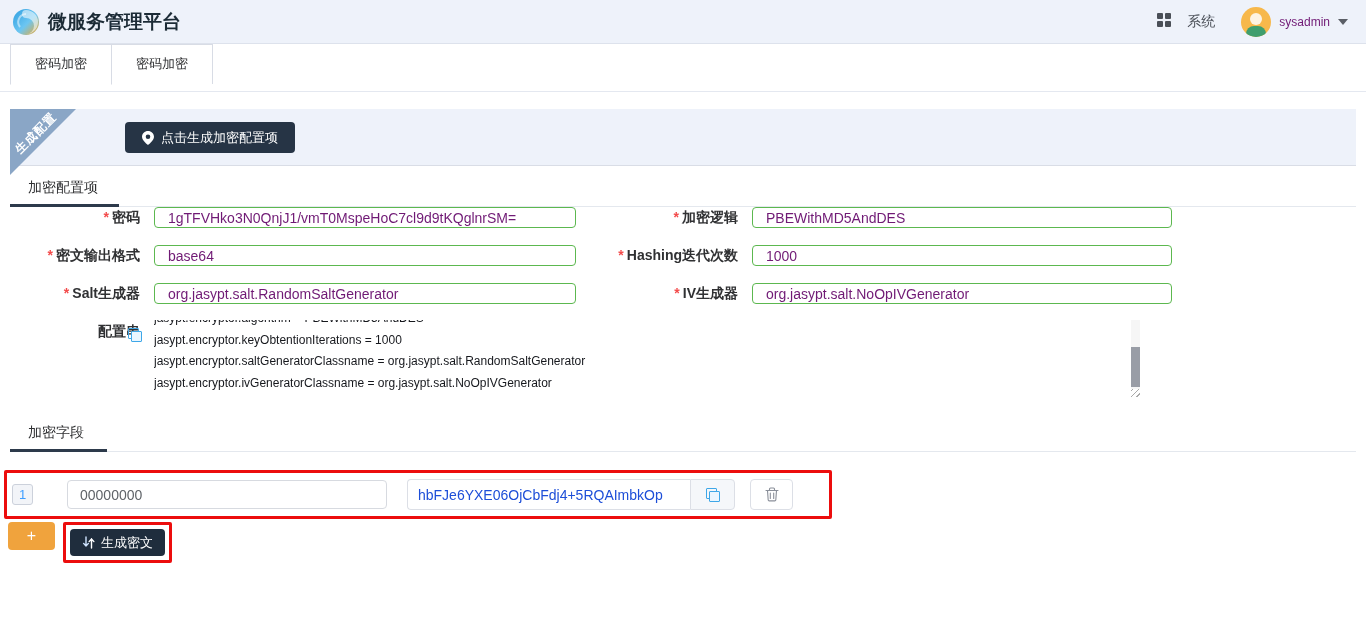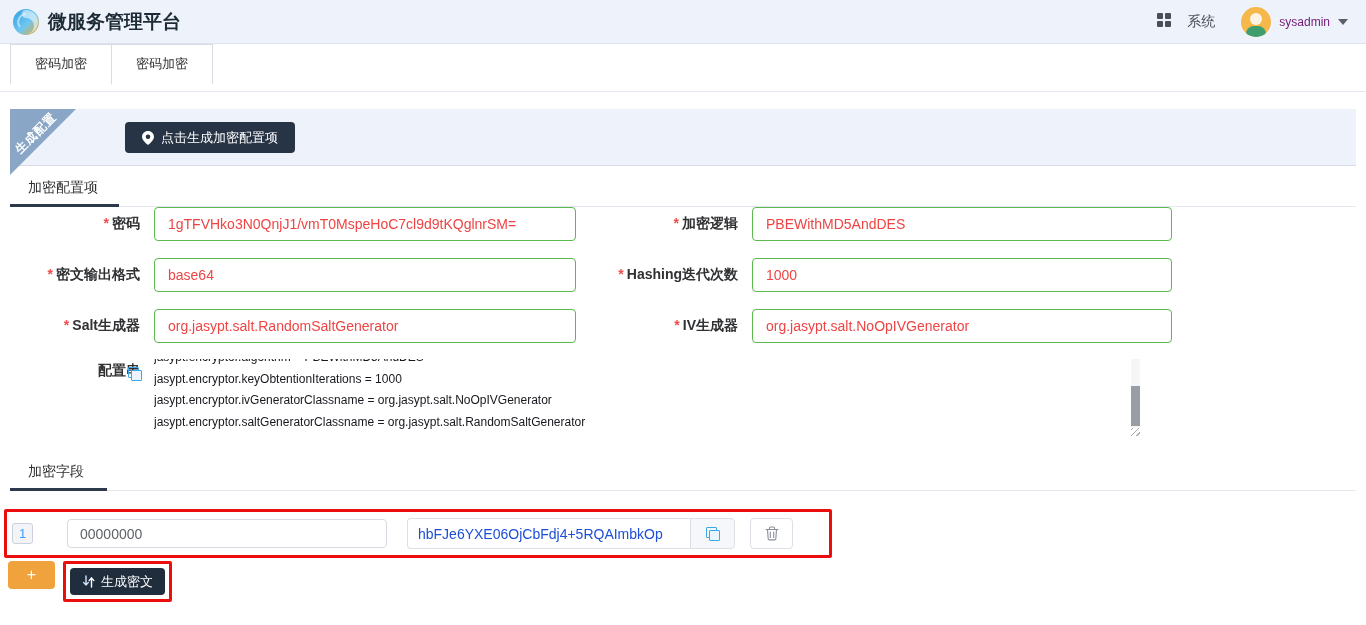--- a/index.html
+++ b/index.html
@@ -47,22 +47,22 @@
   .section-underline { margin-top:9px; position:relative; border-bottom:1px solid #e4e8ee; }
   .section-underline i { position:absolute; left:0; bottom:-1px; height:3px; background:#2d3a4b; display:block; }
   .u-wide i { width:109px; }
   .u-narrow i { width:97px; }
 
   
   .form-grid { display:grid; grid-template-columns:130px 422px 148px 420px;
     column-gap:14px; row-gap:17px; align-items:center; }
   .f-label { text-align:right; font-size:14px; font-weight:bold; color:#303133; white-space:nowrap; }
   .f-label .req { color:#f34b4b; font-weight:bold; margin-right:3px; }
-  .f-input { width:100%; height:34px; border:1px solid #5cb84f; border-radius:4px;
-    padding:0 13px; font-size:14px; color:#ef4444; background:#fff; outline:none;
+  .f-input { width:100%; height:21px; border:1px solid #5cb84f; border-radius:4px;
+    padding:0 13px; font-size:14px; color:#701a75; background:#fff; outline:none;
     font-family:"Liberation Sans","DejaVu Sans",sans-serif; }
 
   
   .cfg-row { margin-top:16px; display:grid; grid-template-columns:130px 1fr; column-gap:14px; }
   .cfg-label { text-align:right; font-size:14px; font-weight:bold; padding-top:3px; }
   .cfg-box { position:relative; width:986px; height:77px; }
   .cfg-clip { position:absolute; inset:0 14px 0 0; overflow:hidden; }
   .cfg-lines { transform:translateY(-12px); font-size:12px; line-height:21.5px; color:#16181d; white-space:nowrap; }
   .cfg-copy { position:absolute; right:26px; top:8px; cursor:pointer; }
   .v-scroll { position:absolute; right:0; top:0; width:9px; height:70px; background:#f6f6f6; }
@@ -183,22 +183,22 @@
     <input class="f-input" value="org.jasypt.salt.NoOpIVGenerator" style="">
   </div>
 
   <div class="cfg-row">
     <div class="cfg-label">配置串</div>
     <div class="cfg-box">
       <div class="cfg-clip">
         <div class="cfg-lines">
           <div>jasypt.encryptor.algorithm = PBEWithMD5AndDES</div>
           <div>jasypt.encryptor.keyObtentionIterations = 1000</div>
+          <div>jasypt.encryptor.saltGeneratorClassname = org.jasypt.salt.RandomSaltGenerator</div>
           <div>jasypt.encryptor.ivGeneratorClassname = org.jasypt.salt.NoOpIVGenerator</div>
-          <div>jasypt.encryptor.saltGeneratorClassname = org.jasypt.salt.RandomSaltGenerator</div>
         </div>
       </div>
       <span class="icon-copy cfg-copy"></span>
       <div class="v-scroll">
           <div class="thumb"></div>
         </div>
       <div class="resize-grip"></div>
     </div>
   </div>
 

